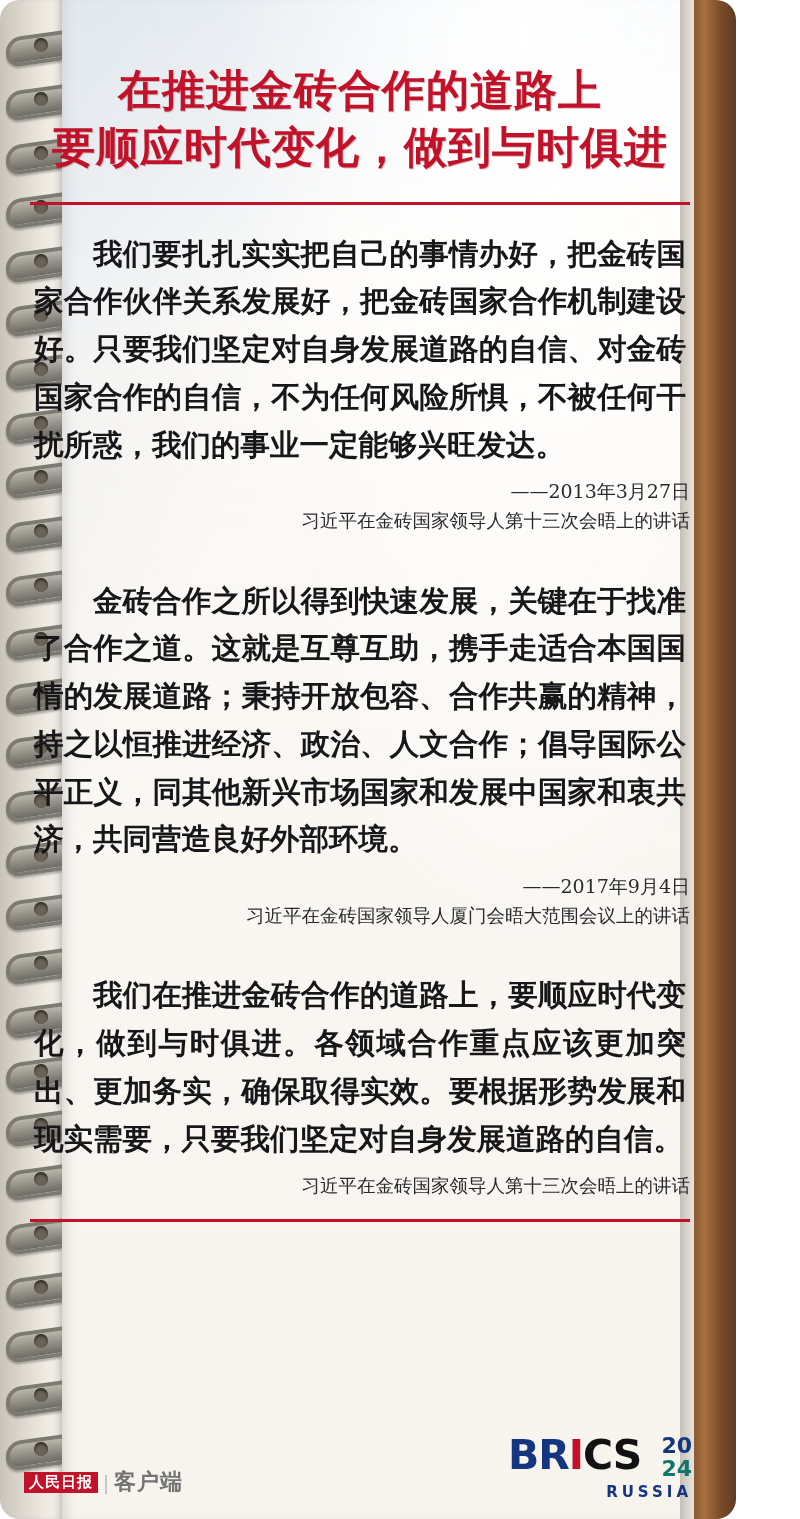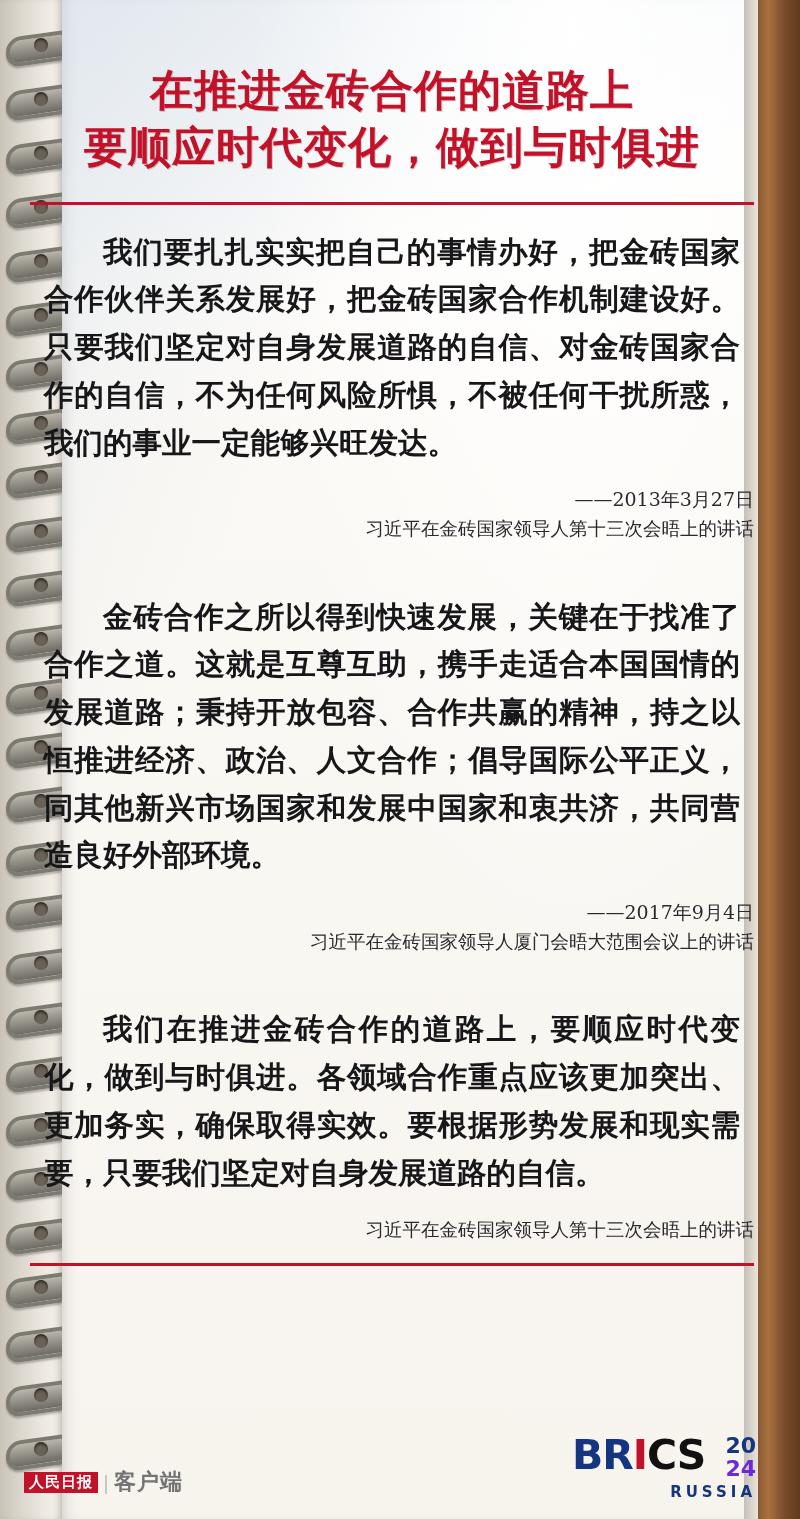--- a/index.html
+++ b/index.html
@@ -5,24 +5,25 @@
   html, body {
     margin: 0;
     padding: 0;
     background: #ffffff;
   }
   body {
     font-family: "Liberation Serif", "DejaVu Serif", serif;
   }
   #page {
     position: relative;
-    width: 800px;
+    width: 736px;
     height: 1519px;
     overflow: hidden;
     background: #efe9e0;
+    border-radius: 20px;
   }
 
   
   .wood-edge {
     position: absolute;
     top: 0;
     right: 0;
     width: 42px;
     height: 100%;
     background: linear-gradient(90deg, #8a5a33 0%, #a9713f 25%, #7c4e2b 60%, #5f3a1f 100%);
@@ -131,22 +132,22 @@
   }
 
   
   .quotes {
     margin-top: 26px;
   }
   .quote {
     margin-bottom: 6px;
   }
   .quote p {
-    margin: 16px;
-    font-family: Liberation Mono, monospace;
+    margin: 6px;
+    font-family: Liberation Serif, serif;
     font-weight: bold;
     color: #17171a;
     font-size: 29.5px;
     line-height: 1.62;
     text-indent: 2em;
     text-align: justify;
     text-justify: inter-ideograph;
     padding: 0 6px;
   }
   .attrib {
@@ -242,21 +243,21 @@
   .brics-word .c-b { color: #14357f; }
   .brics-word .c-k { color: #111111; }
   .brics-year {
     font-family: "DejaVu Sans", "Liberation Sans", sans-serif;
     font-weight: bold;
     font-size: 22px;
     line-height: 1.02;
     text-align: left;
   }
   .brics-year .y20 { color: #14357f; display: block; }
-  .brics-year .y24 { color: #6d28d9; display: block; }
+  .brics-year .y24 { color: #0f766e; display: block; }
   .brics-sub {
     margin-top: 3px;
     font-family: "DejaVu Sans", "Liberation Sans", sans-serif;
     font-weight: bold;
     font-size: 15px;
     letter-spacing: 4px;
     color: #14357f;
   }
 </style>
 </head>

